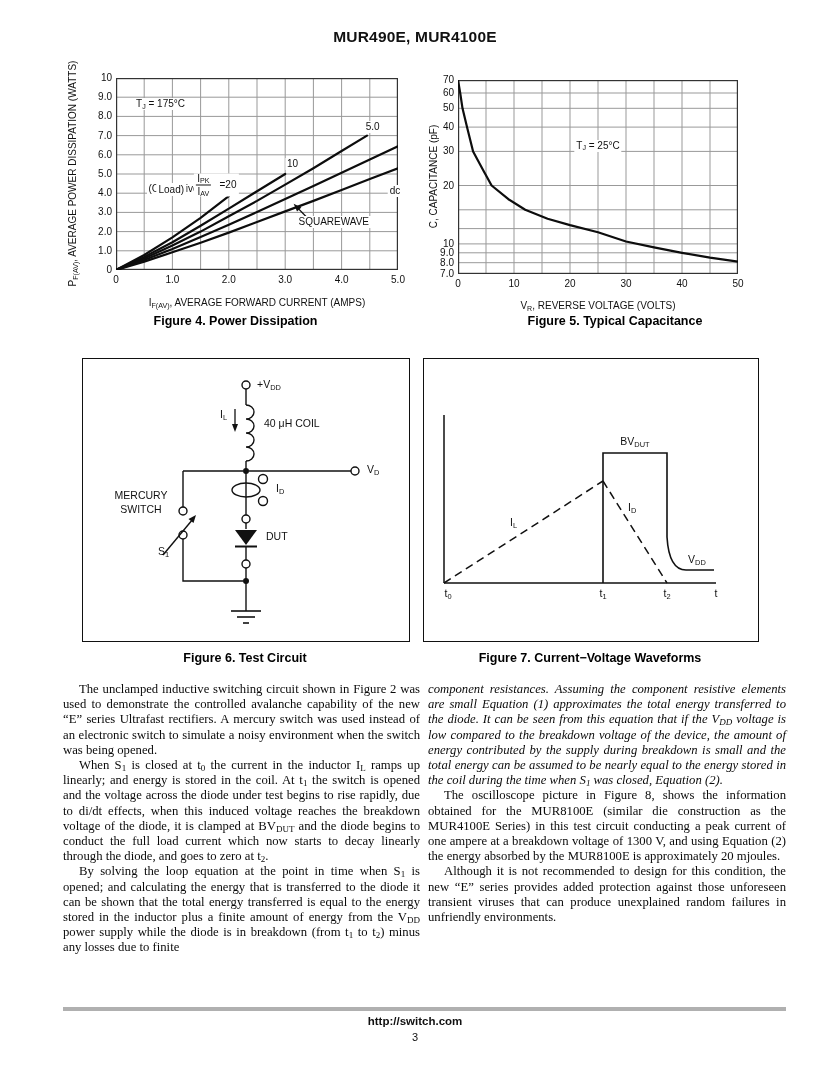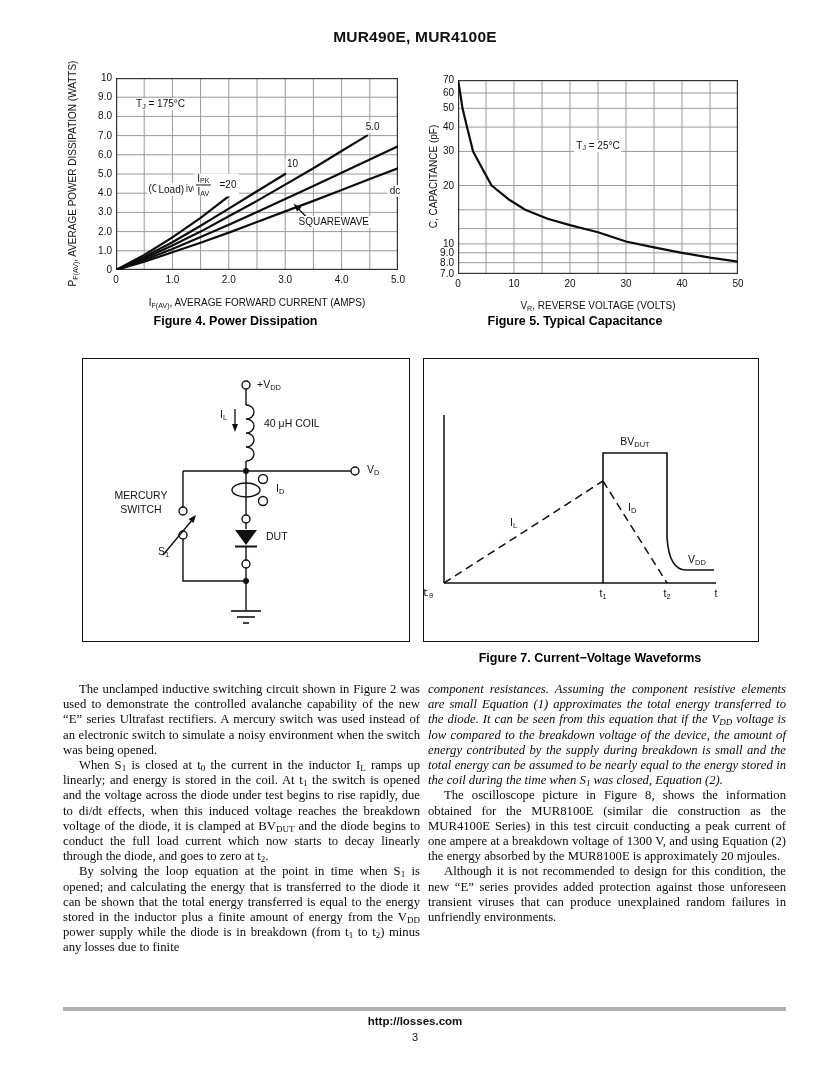--- a/index.html
+++ b/index.html
@@ -137,21 +137,21 @@
       <div class="tick y" style="left: -4px; top: 32.3488px; width: 38px;">50</div>
       <div class="tick y" style="left: -4px; top: 51.1494px; width: 38px;">40</div>
       <div class="tick y" style="left: -4px; top: 75.3875px; width: 38px;">30</div>
       <div class="tick y" style="left: -4px; top: 109.549px; width: 38px;">20</div>
       <div class="tick y" style="left: -4px; top: 167.949px; width: 38px;">10</div>
       <div class="tick y" style="left: -4px; top: 176.826px; width: 38px;">9.0</div>
       <div class="tick y" style="left: -4px; top: 186.75px; width: 38px;">8.0</div>
       <div class="tick y" style="left: -4px; top: 198px; width: 38px;">7.0</div>
       <div class="ann" style="left: 178px; top: 75.9499px; transform: translate(-50%, -50%);">T<sub>J</sub> = 25°C</div>
     </div>
-  <div class="fig-caption" style="left:400px;top:314px;width:350px;">Figure 5. Typical Capacitance</div>
+  <div class="fig-caption" style="left:440px;top:314px;width:350px;">Figure 5. Typical Capacitance</div>
 
   <div class="fig-box" style="left:82px;top:358px;width:326px;height:282px;">
     <svg width="326" height="282" viewBox="0 0 326 282">
       <g stroke="#111" stroke-width="1.4" fill="none">
         <path d="M163,30 V46"></path>
         <path d="M163,46 a8,7 0 0 1 0,14 a8,7 0 0 1 0,14 a8,7 0 0 1 0,14 a8,7 0 0 1 0,14"></path>
         <path d="M163,102 V156"></path>
         <path d="M166,112 H268"></path>
         <path d="M160,112 H100 M100,112 V148"></path>
         <path d="M100,180 V222 H160"></path>
@@ -197,49 +197,50 @@
     <div class="lab" style="left:174px;top:19px;">+V<sub>DD</sub></div>
     <div class="lab" style="left:137px;top:49px;">I<sub>L</sub></div>
     <div class="lab" style="left:181px;top:58px;">40 μH COIL</div>
     <div class="lab" style="left:284px;top:104px;">V<sub>D</sub></div>
     <div class="lab" style="left:193px;top:123px;">I<sub>D</sub></div>
     <div class="lab block-ctr" style="left:16px;top:130px;width:84px;">MERCURY</div>
     <div class="lab block-ctr" style="left:16px;top:144px;width:84px;">SWITCH</div>
     <div class="lab" style="left:75px;top:186px;">S<sub>1</sub></div>
     <div class="lab" style="left:183px;top:171px;">DUT</div>
   </div>
+  <div class="fig-caption" style="left:82px;top:651px;width:326px;">Figure 6. Test Circuit</div>
 
   <div class="fig-box" style="left:423px;top:358px;width:334px;height:282px;">
     <svg width="334" height="282" viewBox="0 0 334 282">
       <g stroke="#111" fill="none">
         <path d="M20,56 V224 M20,224 H292" stroke-width="1.5"></path>
         <path d="M20,224 L179,122" stroke-width="1.5" stroke-dasharray="8,5"></path>
         <path d="M179,122 L243,224" stroke-width="1.5" stroke-dasharray="8,5"></path>
         <path d="M179,224 V94 H243 V178 Q245,211 262,211 H290" stroke-width="1.6"></path>
       </g>
     </svg>
     <div class="lab ctr" style="left:211px;top:76px;">BV<sub>DUT</sub></div>
     <div class="lab" style="left:86px;top:157px;">I<sub>L</sub></div>
     <div class="lab" style="left:204px;top:142px;">I<sub>D</sub></div>
     <div class="lab" style="left:264px;top:194px;">V<sub>DD</sub></div>
-    <div class="lab ctr" style="left:4px;top:228px;font-family:Liberation Mono, monospace;">t<sub>0</sub></div>
+    <div class="lab ctr" style="left:24px;top:228px;">t<sub>0</sub></div>
     <div class="lab ctr" style="left:179px;top:228px;">t<sub>1</sub></div>
     <div class="lab ctr" style="left:243px;top:228px;">t<sub>2</sub></div>
     <div class="lab ctr" style="left:292px;top:228px;">t</div>
   </div>
   <div class="fig-caption" style="left:423px;top:651px;width:334px;">Figure 7. Current−Voltage Waveforms</div>
 
   <div class="col" style="left:63px;top:682px;width:357px;">
     <p>The unclamped inductive switching circuit shown in Figure 2 was used to demonstrate the controlled avalanche capability of the new “E” series Ultrafast rectifiers. A mercury switch was used instead of an electronic switch to simulate a noisy environment when the switch was being opened.</p>
     <p>When S<sub>1</sub> is closed at t<sub>0</sub> the current in the inductor I<sub>L</sub> ramps up linearly; and energy is stored in the coil. At t<sub>1</sub> the switch is opened and the voltage across the diode under test begins to rise rapidly, due to di/dt effects, when this induced voltage reaches the breakdown voltage of the diode, it is clamped at BV<sub>DUT</sub> and the diode begins to conduct the full load current which now starts to decay linearly through the diode, and goes to zero at t<sub>2</sub>.</p>
     <p>By solving the loop equation at the point in time when S<sub>1</sub> is opened; and calculating the energy that is transferred to the diode it can be shown that the total energy transferred is equal to the energy stored in the inductor plus a finite amount of energy from the V<sub>DD</sub> power supply while the diode is in breakdown (from t<sub>1</sub> to t<sub>2</sub>) minus any losses due to finite</p>
   </div>
   <div class="col" style="left:428px;top:682px;width:358px;">
     <p class="noindent">component resistances. Assuming the component resistive elements are small Equation (1) approximates the total energy transferred to the diode. It can be seen from this equation that if the V<sub>DD</sub> voltage is low compared to the breakdown voltage of the device, the amount of energy contributed by the supply during breakdown is small and the total energy can be assumed to be nearly equal to the energy stored in the coil during the time when S<sub>1</sub> was closed, Equation (2).</p>
     <p>The oscilloscope picture in Figure 8, shows the information obtained for the MUR8100E (similar die construction as the MUR4100E Series) in this test circuit conducting a peak current of one ampere at a breakdown voltage of 1300 V, and using Equation (2) the energy absorbed by the MUR8100E is approximately 20 mjoules.</p>
     <p>Although it is not recommended to design for this condition, the new “E” series provides added protection against those unforeseen transient viruses that can produce unexplained random failures in unfriendly environments.</p>
   </div>
 
   <div class="footer-rule"></div>
-  <div class="footer-url">http://losses.com</div>
+  <div class="footer-url">http://switch.com</div>
   <div class="footer-page">3</div>
 
 </div>
 
 </body></html>

